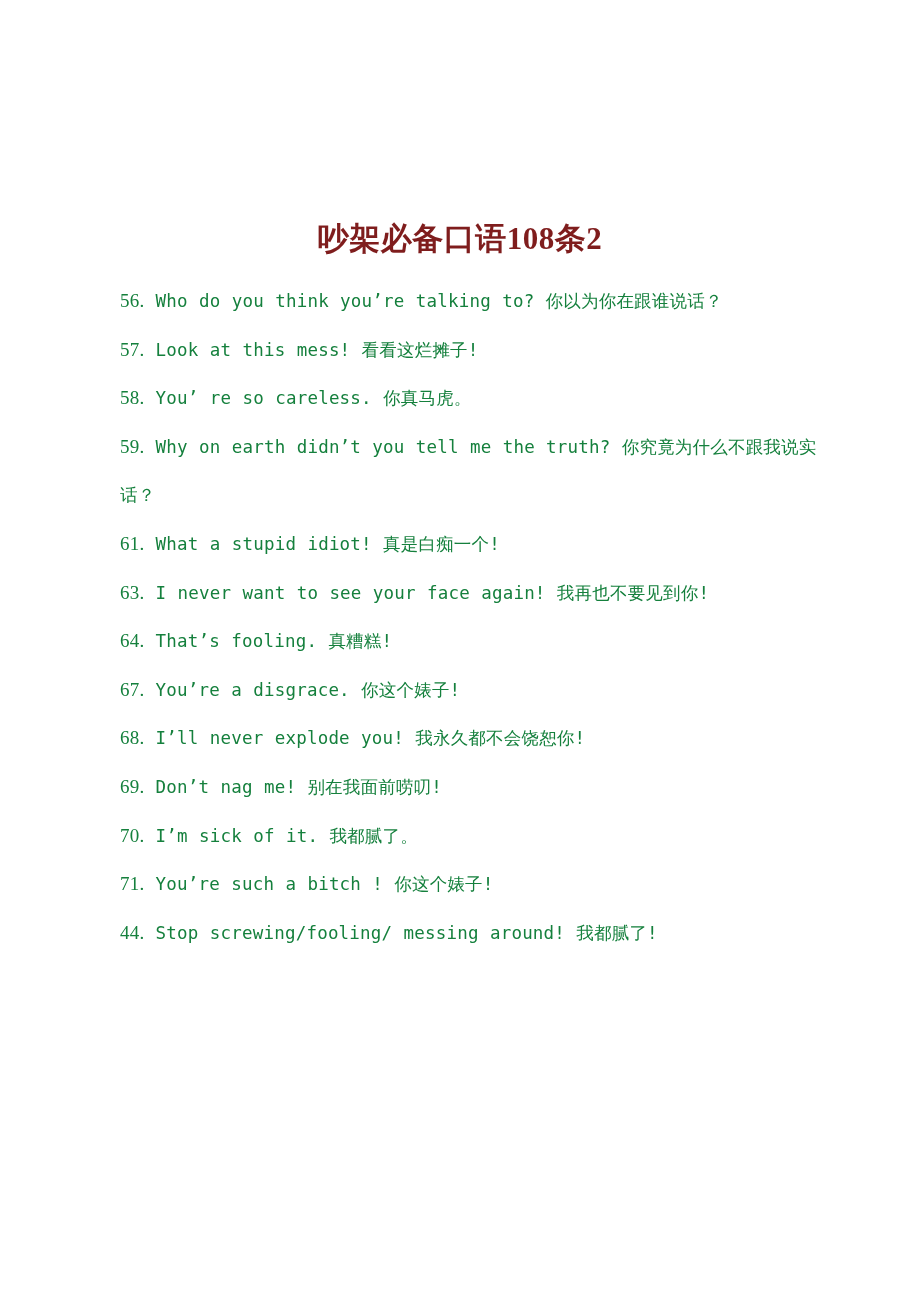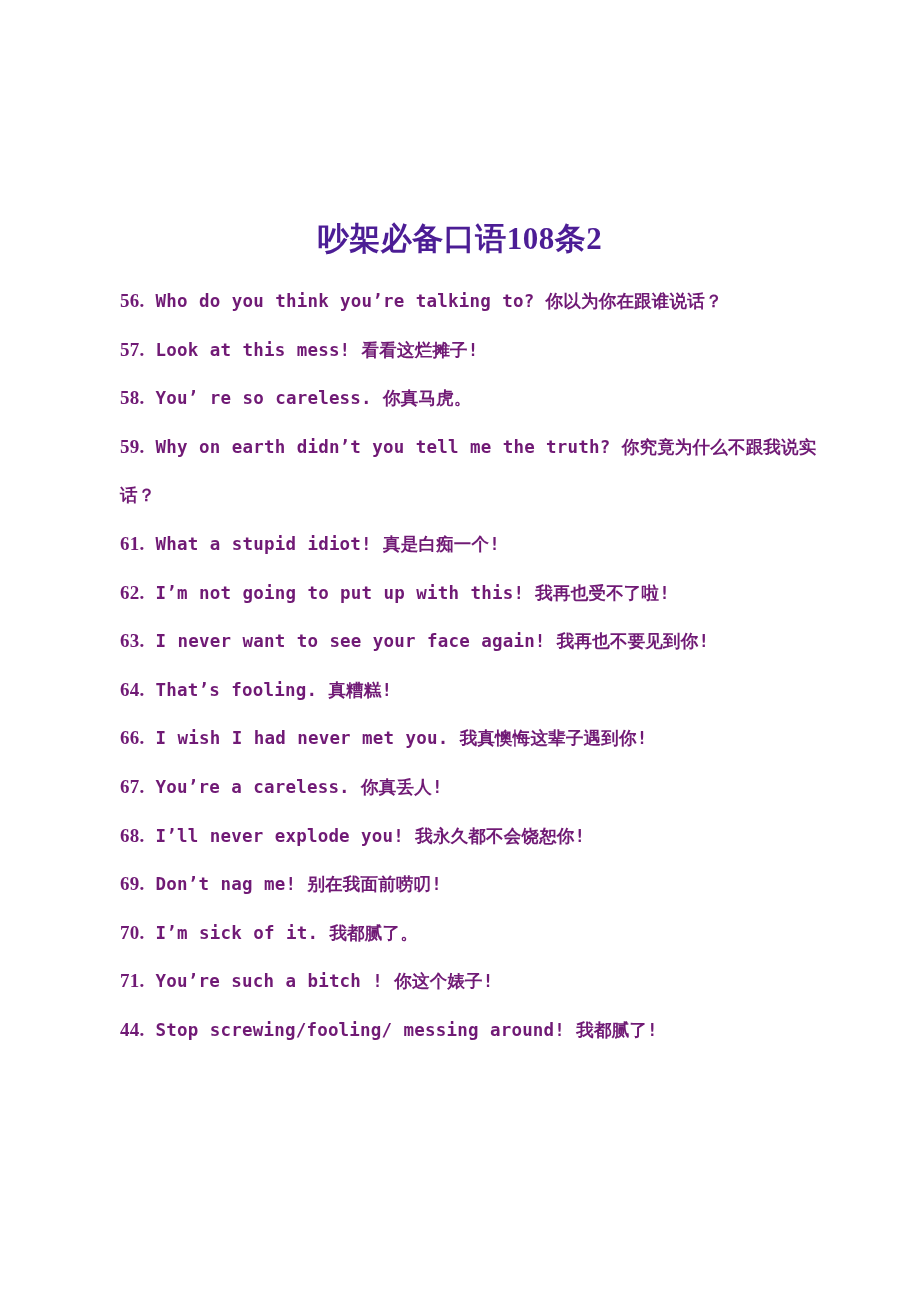--- a/index.html
+++ b/index.html
@@ -22,47 +22,46 @@
     background: #ffffff;
     box-sizing: border-box;
   }
 
   .doc-title {
     position: absolute;
     top: 196px;
     left: 0;
     width: 920px;
     text-align: center;
-    color: #4c1d95;
+    color: #7f1d1d;
     font-family: "Liberation Serif", "DejaVu Serif", serif;
     font-weight: bold;
     font-size: 31px;
     letter-spacing: 0.5px;
     line-height: 44px;
     white-space: nowrap;
   }
 
   .body-block {
     position: absolute;
     top: 277px;
     left: 120px;
     width: 700px;
   }
 
   .para {
     font-family: "DejaVu Sans Mono", "Liberation Mono", monospace;
     font-size: 17.5px;
     line-height: 48.6px;
-    color: #701a75;
+    color: #15803d;
     letter-spacing: 0.2px;
     text-align: left;
     margin: 0;
     word-spacing: 0.5px;
     white-space: normal;
-    font-weight: bold;
   }
 
   .para .num {
     font-family: "Liberation Serif", "DejaVu Serif", serif;
     font-size: 19px;
   }
 </style>
 </head>
 <body>
 
@@ -70,25 +69,23 @@
 
   <h1 class="doc-title">吵架必备口语108条2</h1>
 
   <div class="body-block">
 
   <p class="para"><span class="num">56.</span> <span class="txt">Who do you think you’re talking to? 你以为你在跟谁说话？</span></p>
       <p class="para"><span class="num">57.</span> <span class="txt">Look at this mess! 看看这烂摊子!</span></p>
       <p class="para"><span class="num">58.</span> <span class="txt">You’ re so careless. 你真马虎。</span></p>
       <p class="para"><span class="num">59.</span> <span class="txt">Why on earth didn’t you tell me the truth? 你究竟为什么不跟我说实话？</span></p>
       <p class="para"><span class="num">61.</span> <span class="txt">What a stupid idiot! 真是白痴一个!</span></p>
-      <p class="para"><span class="num">62.</span> <span class="txt">I’m not going to put up with this! 我再也受不了啦!</span></p>
       <p class="para"><span class="num">63.</span> <span class="txt">I never want to see your face again! 我再也不要见到你!</span></p>
       <p class="para"><span class="num">64.</span> <span class="txt">That’s fooling. 真糟糕!</span></p>
-      <p class="para"><span class="num">66.</span> <span class="txt">I wish I had never met you. 我真懊悔这辈子遇到你!</span></p>
-      <p class="para"><span class="num">67.</span> <span class="txt">You’re a careless. 你真丢人!</span></p>
+      <p class="para"><span class="num">67.</span> <span class="txt">You’re a disgrace. 你这个婊子!</span></p>
       <p class="para"><span class="num">68.</span> <span class="txt">I’ll never explode you! 我永久都不会饶恕你!</span></p>
       <p class="para"><span class="num">69.</span> <span class="txt">Don’t nag me! 别在我面前唠叨!</span></p>
       <p class="para"><span class="num">70.</span> <span class="txt">I’m sick of it. 我都腻了。</span></p>
       <p class="para"><span class="num">71.</span> <span class="txt">You’re such a bitch ! 你这个婊子!</span></p>
       <p class="para"><span class="num">44.</span> <span class="txt">Stop screwing/fooling/ messing around! 我都腻了!</span></p>
     </div>
 
 </div>
 
 </body></html>

